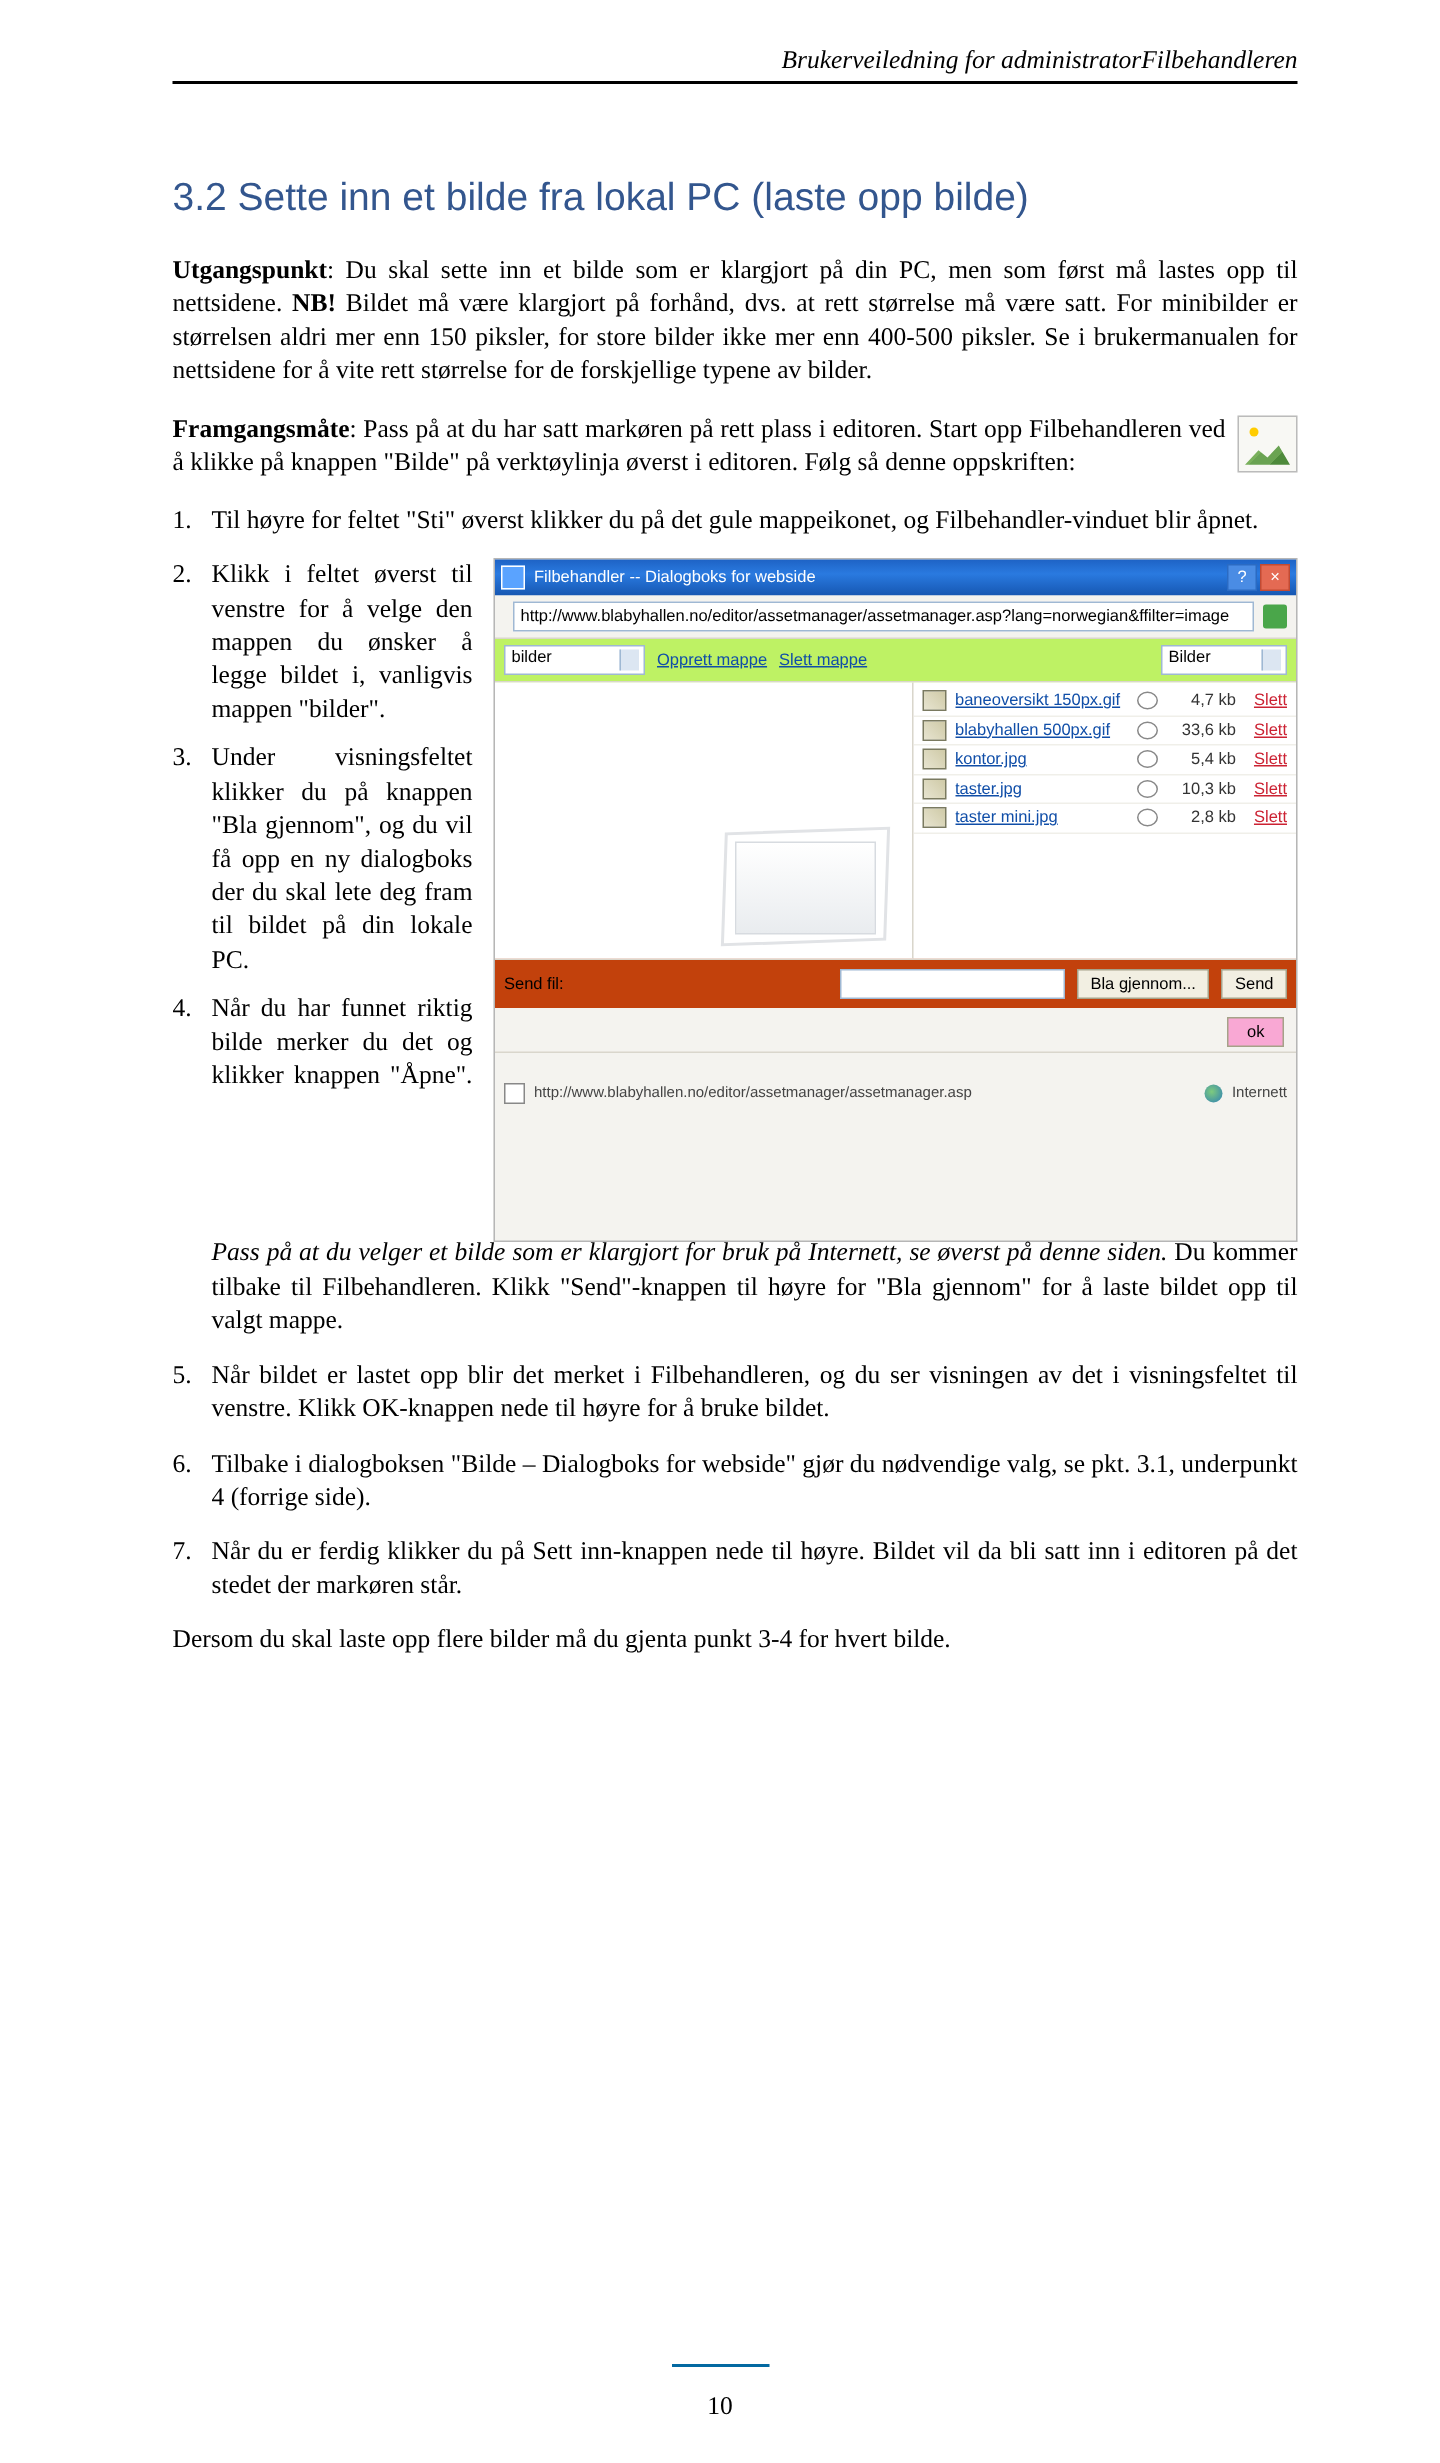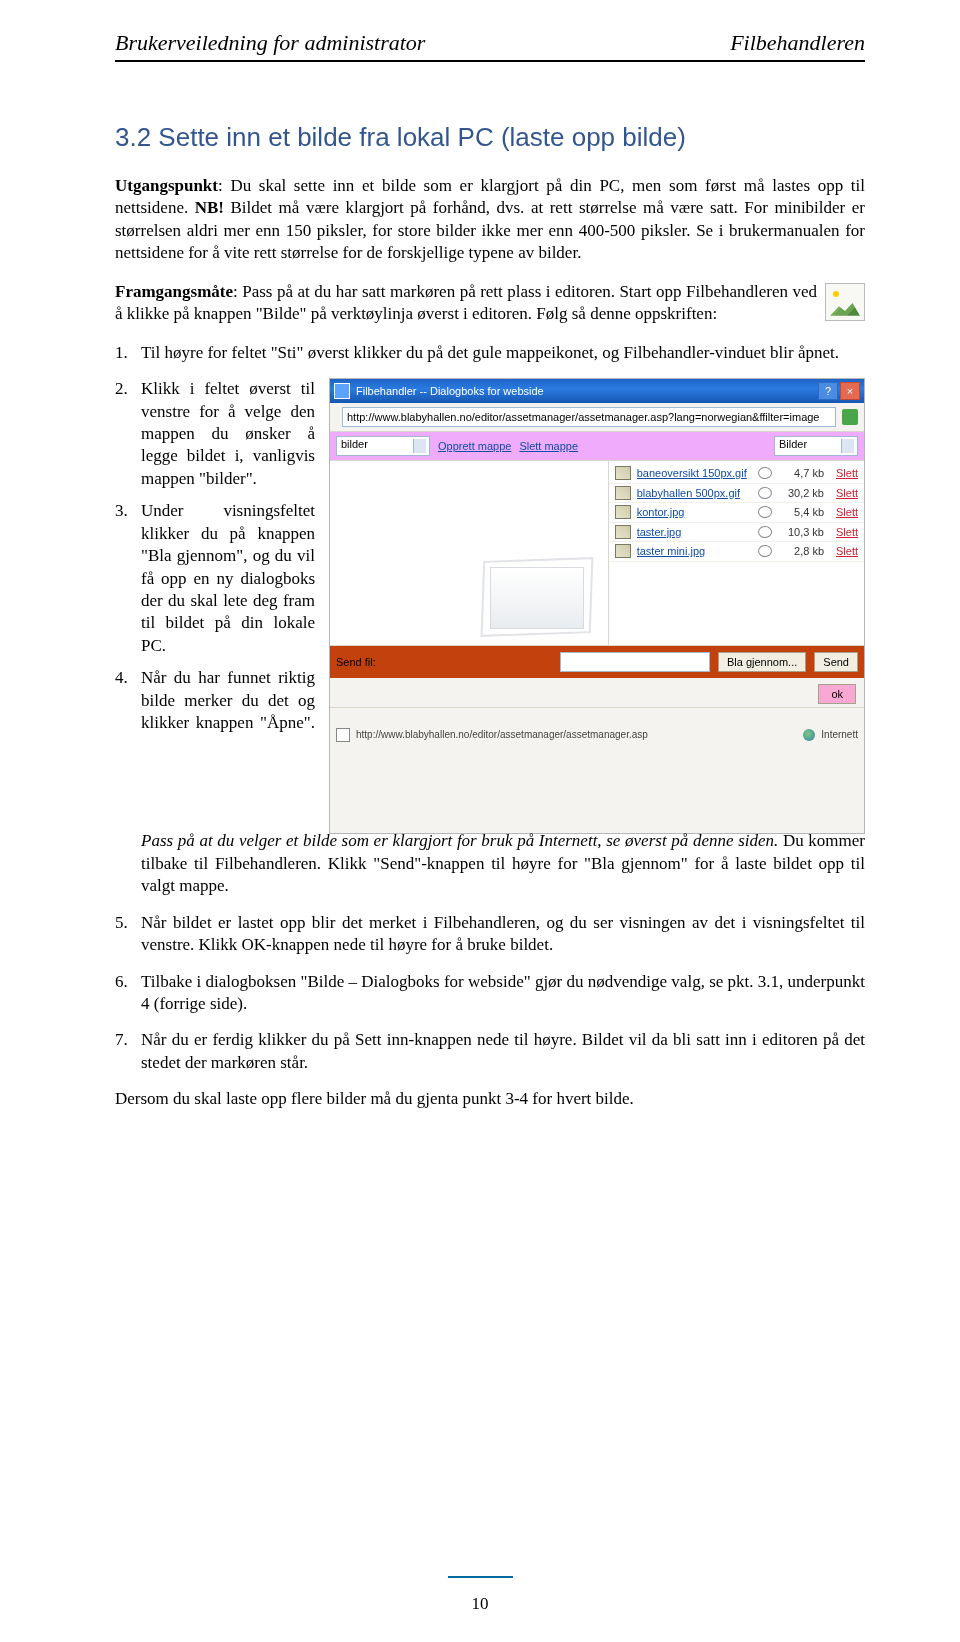--- a/index.html
+++ b/index.html
@@ -13,23 +13,23 @@
   .page {
     width: 960px;
     height: 1642px;
     box-sizing: border-box;
     padding: 30px 95px 0 115px;
     position: relative;
     margin: 0 auto;
   }
   .hdr {
     display: flex;
-    justify-content: space-between;
+    justify-content: flex-end;
     font-style: italic;
-    font-size: 22px;
+    font-size: 17px;
     padding-bottom: 4px;
     border-bottom: 2px solid #000;
     margin-bottom: 60px;
   }
   h2.sect {
     color: #33568e;
     font-family: Arial, Helvetica, sans-serif;
     font-size: 26px;
     font-weight: normal;
     margin: 0 0 22px 0;
@@ -157,21 +157,21 @@
     background: #4aa64a;
     border-radius: 2px;
   }
 
   .toolbar2 {
     display: flex;
     align-items: center;
     gap: 8px;
     padding: 4px 6px;
     border-bottom: 1px solid #d9d6cc;
-    background: #f0abfc;
+    background: #bef264;
   }
   .toolbar2 select, .toolbar2 .sel {
     border: 1px solid #9fb8d3;
     background: #fff;
     font-size: 11px;
     height: 18px;
     padding: 0 18px 0 4px;
     position: relative;
   }
   .toolbar2 .sel::after {
@@ -407,21 +407,21 @@
               <span class="file-ico"></span>
               <span class="file-name">baneoversikt 150px.gif</span>
               <span class="file-eye"></span>
               <span class="file-size">4,7 kb</span>
               <span class="file-del">Slett</span>
             </div>
             <div class="file-row">
               <span class="file-ico"></span>
               <span class="file-name">blabyhallen 500px.gif</span>
               <span class="file-eye"></span>
-              <span class="file-size">30,2 kb</span>
+              <span class="file-size">33,6 kb</span>
               <span class="file-del">Slett</span>
             </div>
             <div class="file-row">
               <span class="file-ico"></span>
               <span class="file-name">kontor.jpg</span>
               <span class="file-eye"></span>
               <span class="file-size">5,4 kb</span>
               <span class="file-del">Slett</span>
             </div>
             <div class="file-row">

